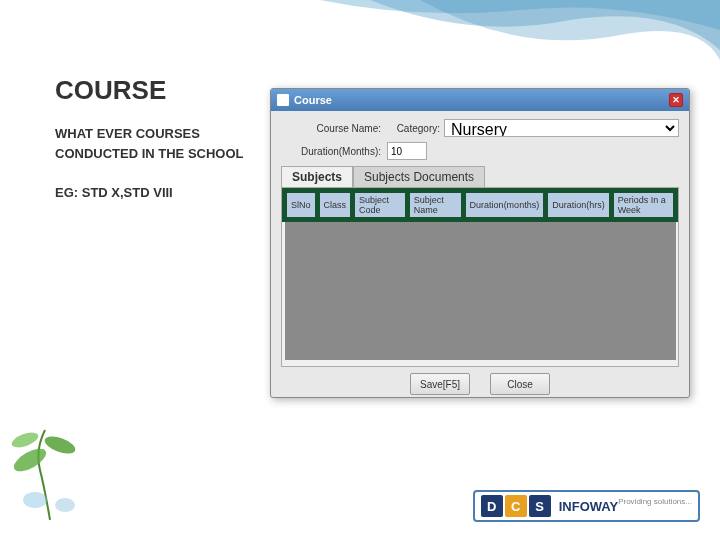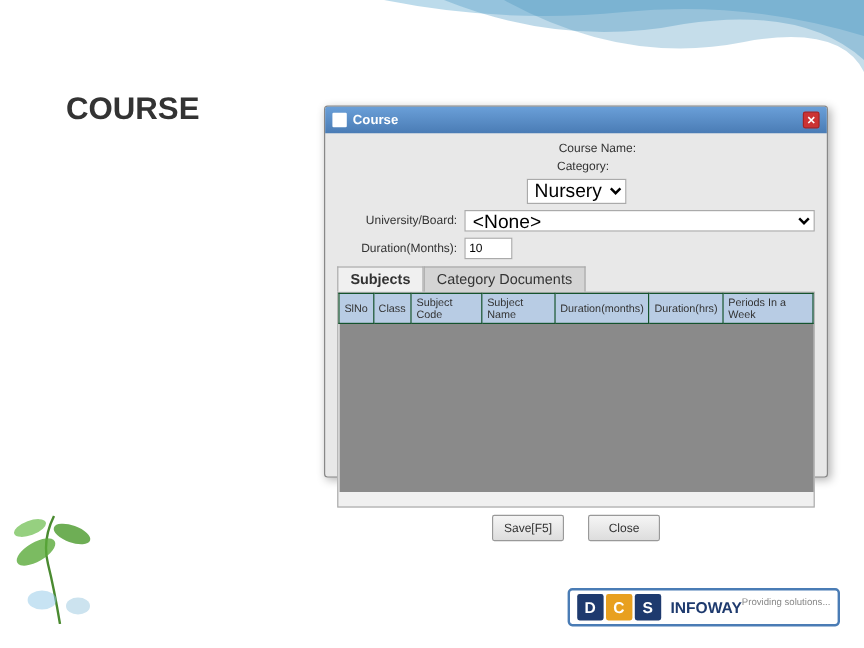--- a/index.html
+++ b/index.html
@@ -180,21 +180,21 @@
     .inner-table {
       width: 100%;
       border-collapse: collapse;
       font-size: 9px;
     }
 
     .inner-table th {
       background: #b8cce4;
       color: #333;
       padding: 2px 4px;
-      border: 1px solid #14532d;
+      border: 5px solid #14532d;
       text-align: left;
       font-weight: normal;
     }
 
     .dialog-footer {
       display: flex;
       justify-content: center;
       gap: 20px;
       margin-top: 6px;
     }
@@ -209,21 +209,20 @@
       cursor: pointer;
       color: #333;
     }
 
     
     .top-row {
       display: flex;
       align-items: center;
       gap: 4px;
       margin-bottom: 5px;
-      flex-direction: column;
     }
 
     
     .dcs-logo {
       position: absolute;
       bottom: 18px;
       right: 20px;
       display: flex;
       align-items: center;
       gap: 2px;
@@ -310,20 +309,25 @@
 
     <ellipse cx="25" cy="100" rx="12" ry="8" fill="#90c8e8" opacity="0.5"></ellipse>
     <ellipse cx="55" cy="105" rx="10" ry="7" fill="#80b8d8" opacity="0.4"></ellipse>
   </svg>
 </div>
 
 <div class="content-area">
 
   <div class="left-panel">
     <div class="page-title">COURSE</div>
+    <div class="description">
+      <span>WHAT EVER COURSES</span><br>
+      <span>CONDUCTED IN THE SCHOOL</span><br><br>
+      <span>EG: STD X,STD VIII</span>
+    </div>
   </div>
 
   <div class="dialog-window">
 
     <div class="dialog-titlebar">
       <div class="dialog-title-text">
         <span class="dialog-title-icon"></span>
         <span>Course</span>
       </div>
       <div class="dialog-close-btn">✕</div>
@@ -332,35 +336,29 @@
     <div class="dialog-body">
 
       <div class="top-row">
         <label class="form-label">Course Name:</label>
         <label class="form-label" style="min-width:55px;">Category:</label>
         <select class="form-select">
           <option>Nursery</option>
         </select>
       </div>
 
-      <div class="form-row">
-        <label class="form-label">University/Board:</label>
-        <select class="form-select">
-          <option>&lt;None&gt;</option>
-        </select>
-      </div>
 
       <div class="form-row">
         <label class="form-label">Duration(Months):</label>
         <input class="form-input form-input-short" value="10" readonly="" style="">
       </div>
 
       <div class="tabs-bar">
         <div class="tab-item active">Subjects</div>
-        <div class="tab-item">Category Documents</div>
+        <div class="tab-item">Subjects Documents</div>
       </div>
 
       <div class="tab-content">
         <table class="inner-table">
           <thead>
             <tr>
               <th>SlNo</th>
               <th>Class</th>
               <th>Subject Code</th>
               <th>Subject Name</th>

